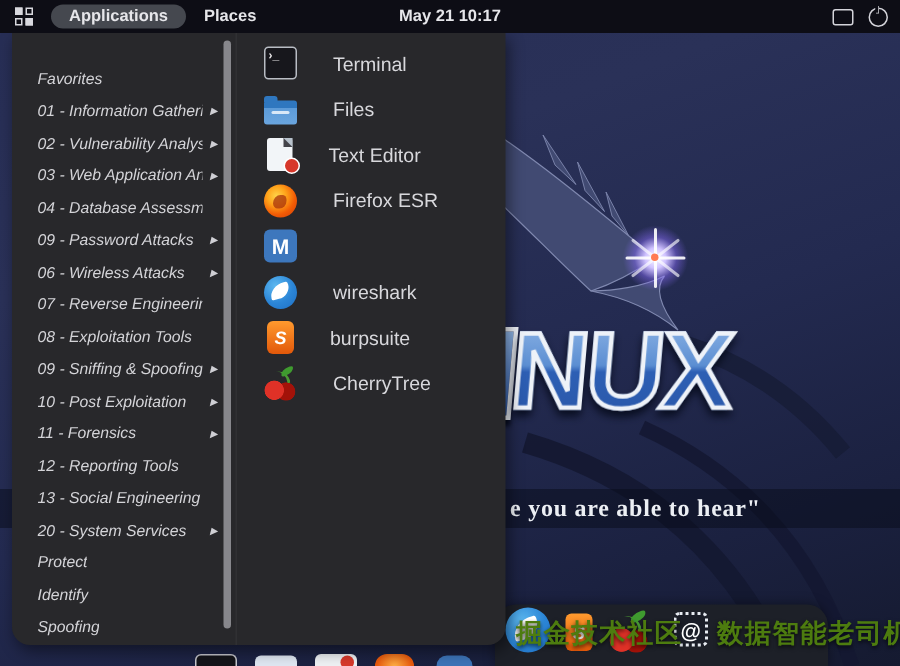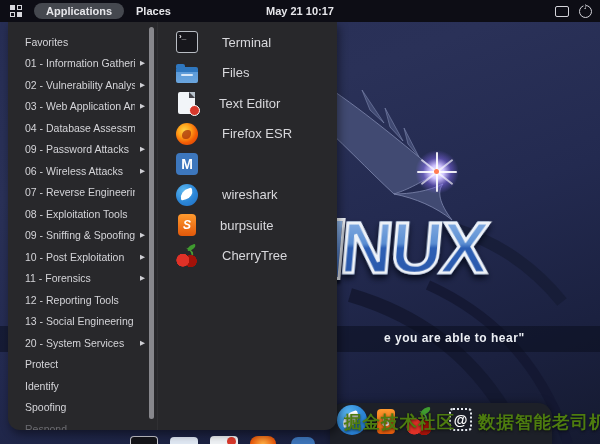--- a/index.html
+++ b/index.html
@@ -12,22 +12,22 @@
   .wp-art{position:absolute;left:0;top:0;width:600px;height:422px;}
   .quote-band{position:absolute;left:0;top:304px;width:600px;height:26px;background:rgba(8,12,26,.5);}
   .big-text{position:absolute;left:341px;top:190px;font-size:72px;font-weight:800;line-height:1;
     letter-spacing:-2px;transform:skewX(-5deg);
     background:linear-gradient(180deg,#8fb5e6 0%,#5b8ed2 44%,#2d5fb4 50%,#2a57a8 100%);
     -webkit-background-clip:text;background-clip:text;color:transparent;
     -webkit-text-stroke:3px #eef2f8;filter:drop-shadow(0 4px 3px rgba(4,8,24,.85));}
   .i-sliver{position:absolute;left:327px;top:196px;width:10px;height:56px;transform:skewX(-5deg);
     background:linear-gradient(180deg,#8fb5e6,#2a57a8);border:3px solid #eef2f8;
     box-shadow:0 4px 3px rgba(4,8,24,.85);}
-  .quote{position:absolute;left:340px;top:309px;font-family:Liberation Sans, sans-serif;
-    font-size:12px;font-weight:bold;color:#eceff4;letter-spacing:.5px;white-space:pre;margin-left:44px;}
+  .quote{position:absolute;left:340px;top:309px;font-family:Liberation Serif, serif;
+    font-size:16px;font-weight:bold;color:#eceff4;letter-spacing:.5px;white-space:pre;}
   .flare{position:absolute;left:415px;top:128px;width:44px;height:44px;pointer-events:none;}
   .flare .glow{position:absolute;inset:0;border-radius:50%;
     background:radial-gradient(circle,#ffffff 0%,#cfc2ff 22%,rgba(140,110,255,.45) 45%,rgba(80,60,200,0) 70%);}
   .flare .ray{position:absolute;left:2px;top:21px;width:40px;height:2px;background:rgba(255,255,255,.9);border-radius:1px;}
   .flare .ray.v{transform:rotate(90deg);}
   .flare .ray.d1{transform:rotate(38deg);opacity:.7;}
   .flare .ray.d2{transform:rotate(-38deg);opacity:.7;}
   .flare .core{position:absolute;left:19px;top:19px;width:5px;height:5px;border-radius:50%;background:#ff7a52;}
 
   
@@ -42,21 +42,21 @@
   .tb-right{position:absolute;right:8px;top:0;height:22px;display:flex;align-items:center;gap:10px;}
   .display-icon{width:12px;height:9px;border:1.3px solid #d4d4da;border-radius:2px;cursor:pointer;}
   .power-icon{position:relative;width:11px;height:11px;border:1.3px solid #d4d4da;border-radius:50%;cursor:pointer;}
   .power-icon::after{content:"";position:absolute;left:4px;top:-3px;width:1.4px;height:5px;background:#0d0d15;
     box-shadow:0 0 0 .5px #0d0d15;}
   .power-icon::before{content:"";position:absolute;left:4.2px;top:-2px;width:1.4px;height:5px;background:#d4d4da;}
 
   
   .menu-wrap{position:absolute;left:8px;top:22px;width:329px;height:408px;background:#28282b;
     border-radius:0 0 12px 12px;z-index:5;display:flex;box-shadow:2px 4px 10px rgba(0,0,0,.45);overflow:hidden;}
-  .menu-col{position:relative;width:150px;padding-top:9px;box-sizing:border-box;border-right:1px solid rgba(255,255,255,.04);}
+  .menu-col{position:relative;width:150px;padding-top:20px;box-sizing:border-box;border-right:1px solid rgba(255,255,255,.04);font-style:italic;}
   .scrollbar{position:absolute;right:3px;top:5px;width:5px;height:392px;border-radius:3px;background:#87878c;}
   .menu-item{position:relative;height:21.5px;display:flex;align-items:center;padding-left:17px;padding-right:22px;
     color:#d4d4d8;font-size:10.5px;cursor:pointer;}
   .menu-item.dimmed{color:#6b6b70;}
   .menu-label{white-space:nowrap;overflow:hidden;}
   .menu-arrow{position:absolute;right:12px;font-size:6.5px;color:#cfcfd4;}
   .sub-col{position:relative;flex:1;padding-top:5px;}
   .sub-item{height:30.5px;display:flex;align-items:center;gap:24px;padding-left:18px;
     color:#d8d8dc;font-size:13px;cursor:pointer;}
 

